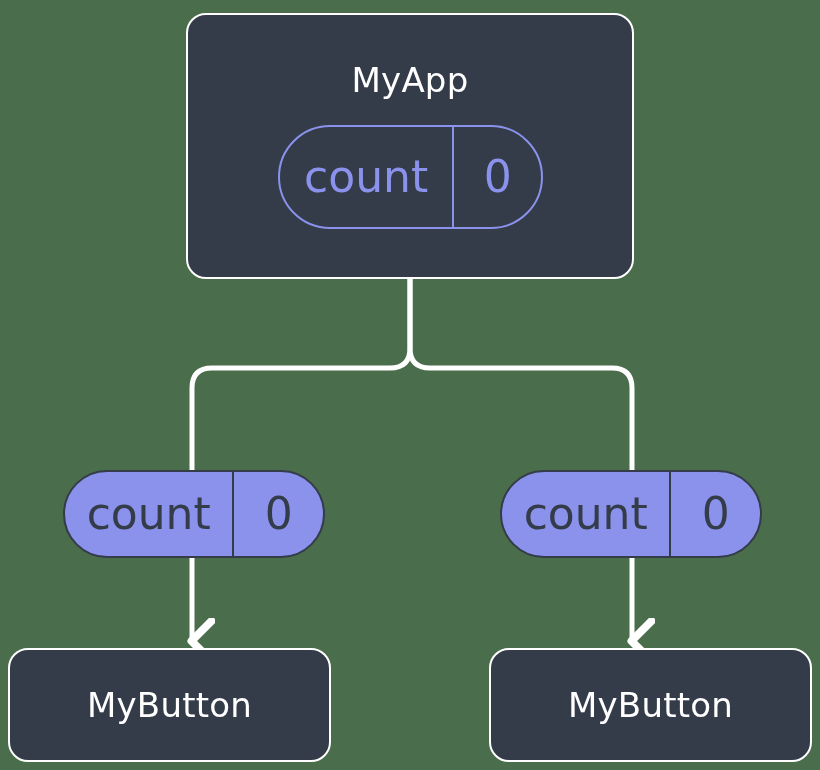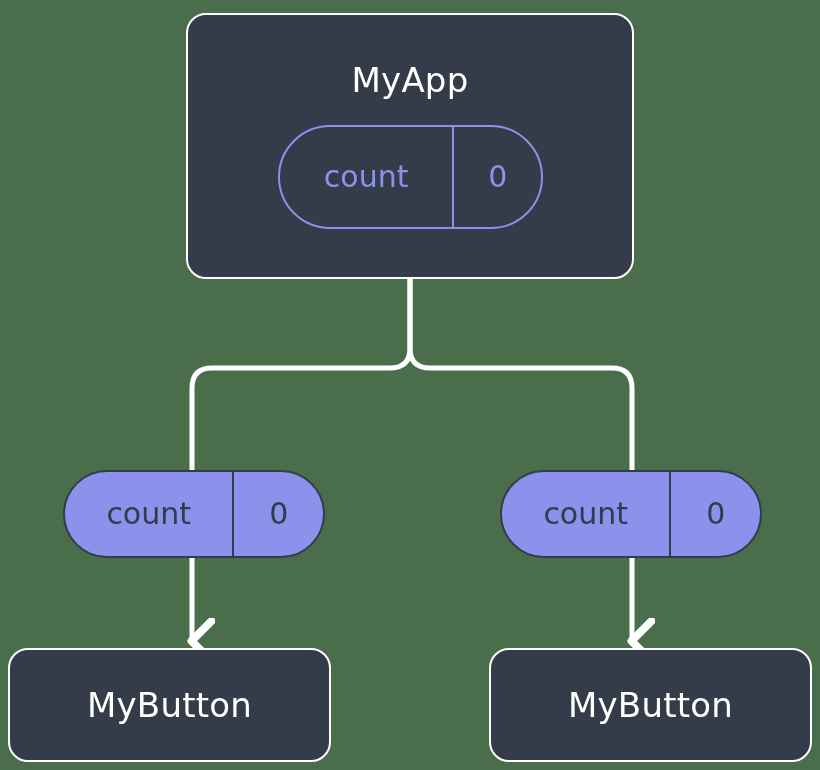--- a/index.html
+++ b/index.html
@@ -79,21 +79,21 @@
     align-items: stretch;
     border-radius: 999px;
     overflow: hidden;
     z-index: 4;
   }
   .pill-key,
   .pill-val {
     display: flex;
     align-items: center;
     justify-content: center;
-    font-size: 30px;
+    font-size: 44px;
     line-height: 1;
     white-space: nowrap;
     box-sizing: border-box;
   }
 
   
   .pill.outlined {
     border: 2px solid #8a92ec;
     background: transparent;
   }

